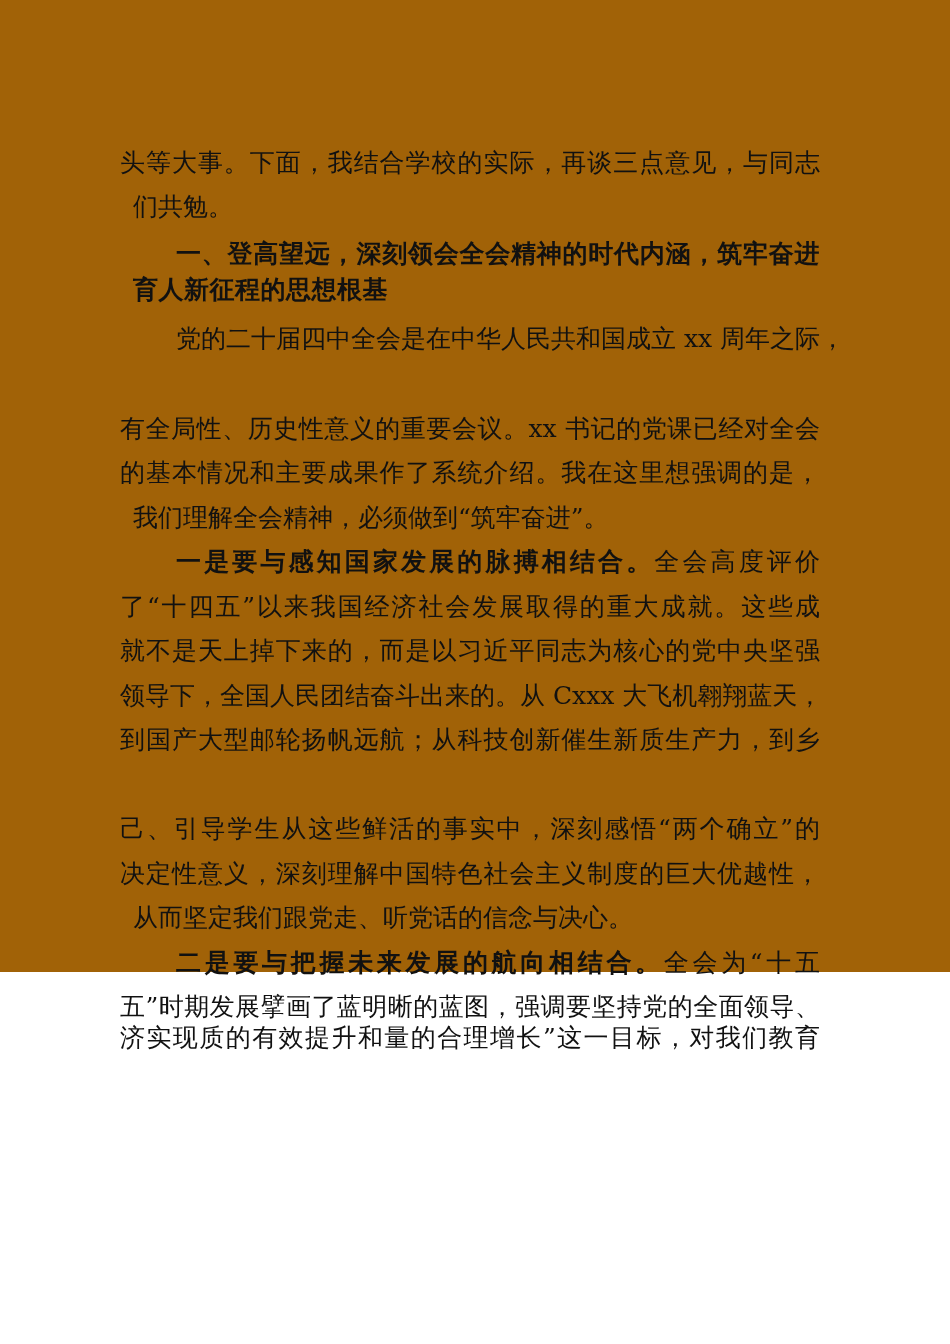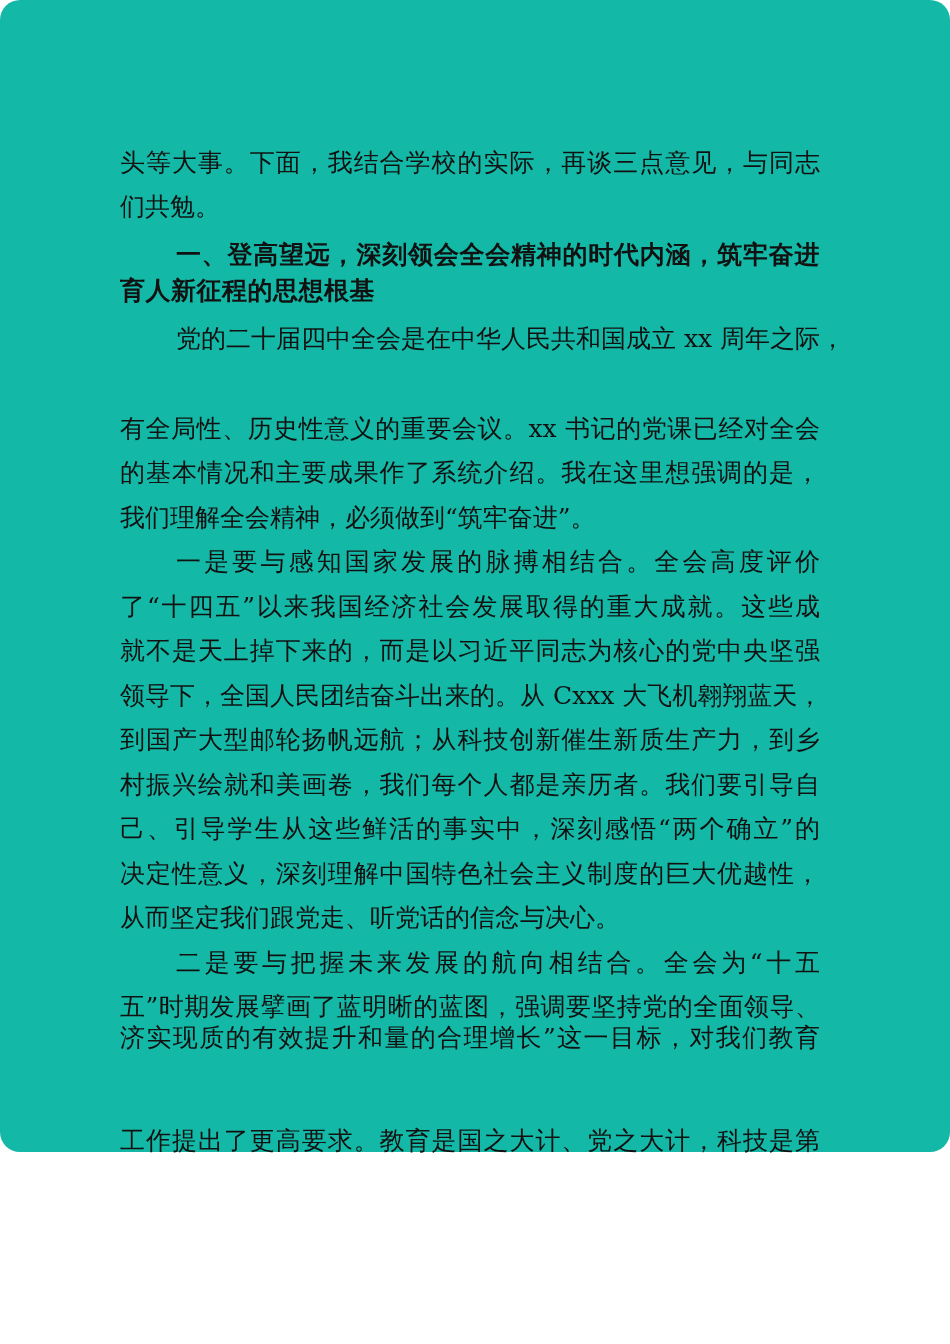--- a/index.html
+++ b/index.html
@@ -13,51 +13,51 @@
     position: relative;
     overflow: hidden;
     font-family: "DejaVu Serif", "Liberation Serif", serif;
     color: #111111;
   }
   .page {
     position: absolute;
     left: 0;
     top: 0;
     width: 950px;
-    height: 1152px;
-    background: #14b8a6;
-    border-radius: 20px;
+    height: 972px;
+    background: #a16207;
   }
   .line {
     position: absolute;
     left: 120px;
     width: 700px;
     height: 34px;
     line-height: 34px;
     font-size: 25px;
     white-space: nowrap;
     text-align: justify;
     text-align-last: justify;
     overflow: visible;
   }
   .line.last {
     text-align-last: left;
+    margin-left: 13px;
   }
   .line.indent {
     left: 176px;
     width: 644px;
   }
   .line.heading {
-    font-family: Liberation Sans, sans-serif;
+    font-family: Liberation Serif, serif;
     font-weight: bold;
     font-size: 25px;
     letter-spacing: 0.5px;
   }
   .lead {
-    font-weight: normal;
+    font-weight: bold;
   }
 </style>
 </head>
 <body>
 
 <div class="page">
   <div class="line" style="top:146px">头等大事。下面，我结合学校的实际，再谈三点意见，与同志</div>
   <div class="line last" style="top:190px">们共勉。</div>
 
   <div class="line heading indent" style="top:237px">一、登高望远，深刻领会全会精神的时代内涵，筑牢奋进</div>
@@ -66,22 +66,20 @@
   <div class="line indent" style="top:322px">党的二十届四中全会是在中华人民共和国成立 xx 周年之际，</div>
   <div class="line" style="top:412px">有全局性、历史性意义的重要会议。xx 书记的党课已经对全会</div>
   <div class="line" style="top:456px">的基本情况和主要成果作了系统介绍。我在这里想强调的是，</div>
   <div class="line last" style="top:501px">我们理解全会精神，必须做到“筑牢奋进”。</div>
 
   <div class="line indent" style="top:545px"><span class="lead">一是要与感知国家发展的脉搏相结合。</span><span>全会高度评价</span></div>
   <div class="line" style="top:590px">了“十四五”以来我国经济社会发展取得的重大成就。这些成</div>
   <div class="line" style="top:634px">就不是天上掉下来的，而是以习近平同志为核心的党中央坚强</div>
   <div class="line" style="top:679px">领导下，全国人民团结奋斗出来的。从 Cxxx 大飞机翱翔蓝天，</div>
   <div class="line" style="top:723px">到国产大型邮轮扬帆远航；从科技创新催生新质生产力，到乡</div>
-  <div class="line" style="top:768px">村振兴绘就和美画卷，我们每个人都是亲历者。我们要引导自</div>
   <div class="line" style="top:812px">己、引导学生从这些鲜活的事实中，深刻感悟“两个确立”的</div>
   <div class="line" style="top:857px">决定性意义，深刻理解中国特色社会主义制度的巨大优越性，</div>
   <div class="line last" style="top:901px">从而坚定我们跟党走、听党话的信念与决心。</div>
 
   <div class="line indent" style="top:946px"><span class="lead">二是要与把握未来发展的航向相结合。</span><span>全会为“十五</span></div>
   <div class="line" style="top:990px">五”时期发展擘画了蓝明晰的蓝图，强调要坚持党的全面领导、</div>
   <div class="line" style="top:1021px">济实现质的有效提升和量的合理增长”这一目标，对我们教育</div>
-  <div class="line" style="top:1124px">工作提出了更高要求。教育是国之大计、党之大计，科技是第</div>
 </div>
 
 </body></html>

